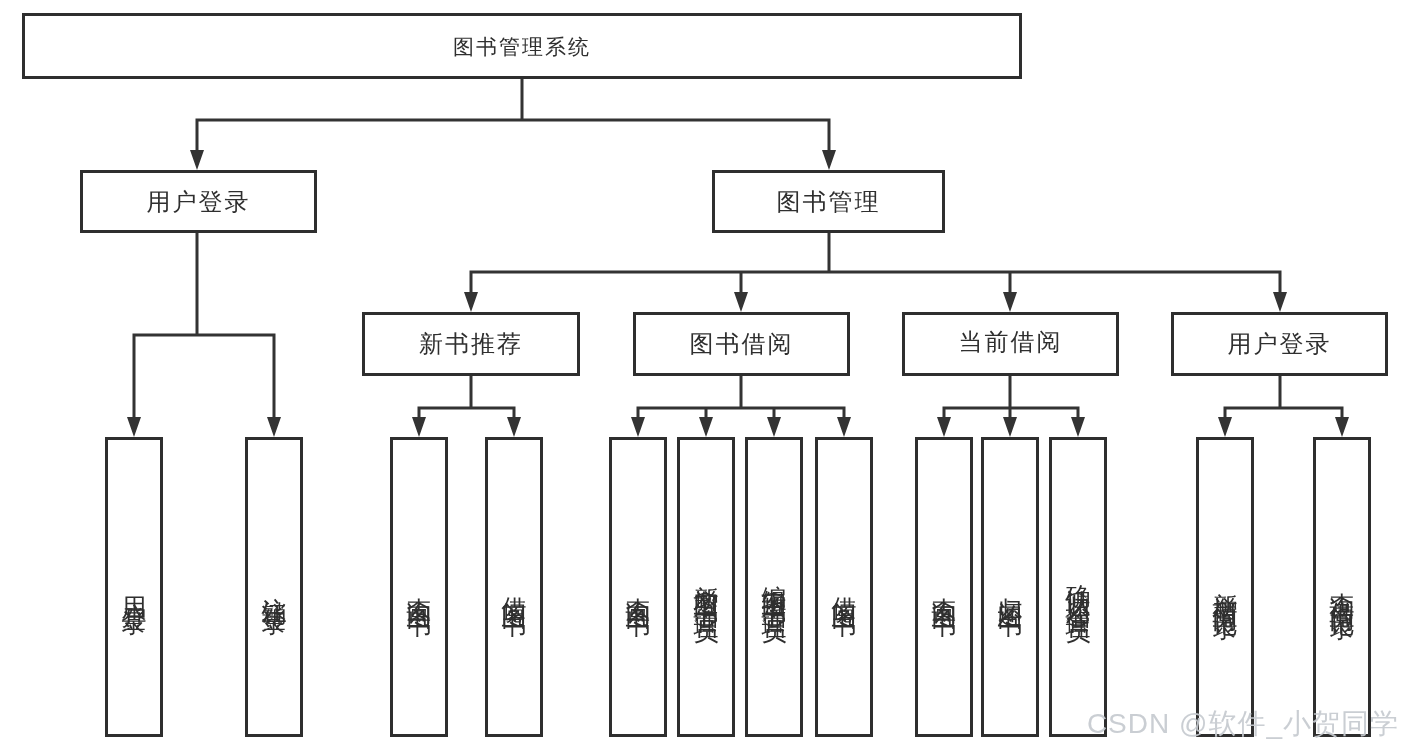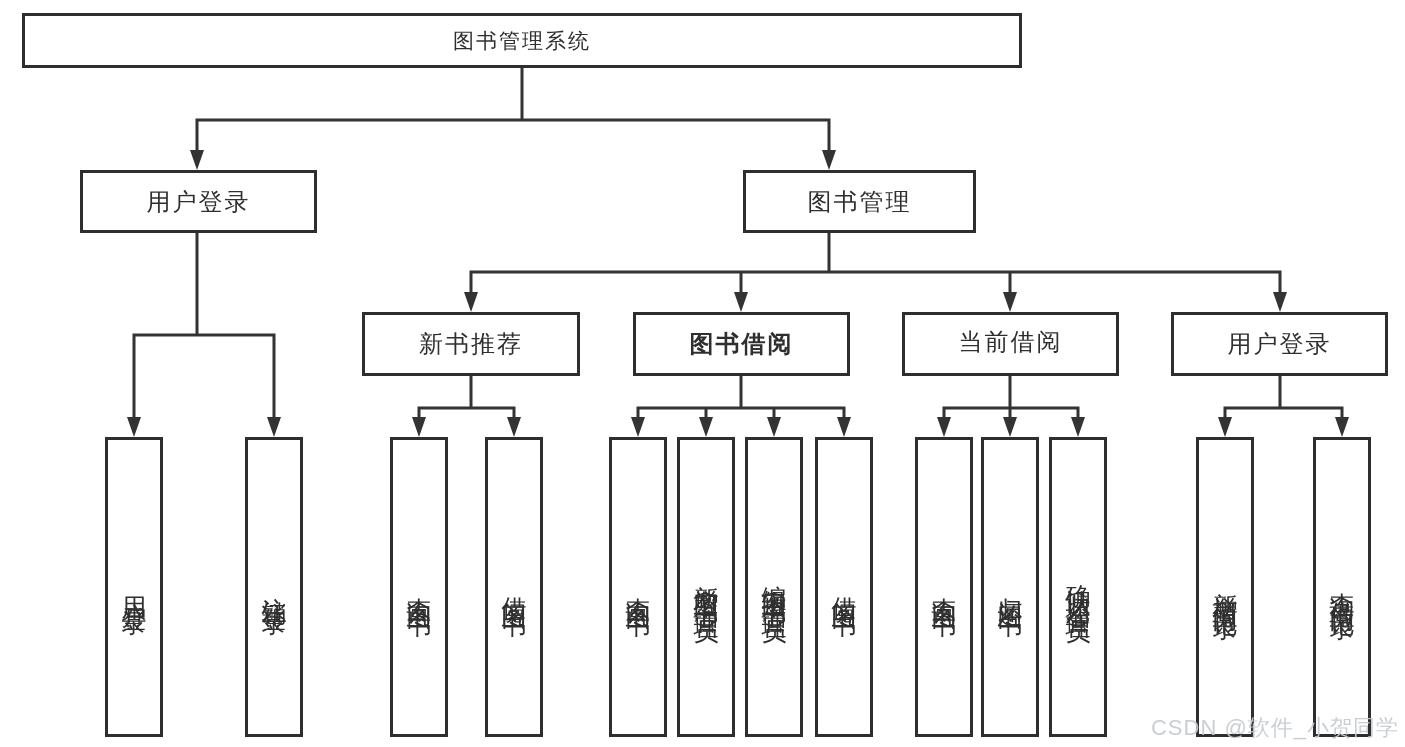--- a/index.html
+++ b/index.html
@@ -15,45 +15,45 @@
     position:absolute;
     box-sizing:border-box;
     background:#ffffff;
     border:3px solid #2e2e2e;
     color:#2f2f2f;
     display:flex;align-items:center;justify-content:center;
     z-index:1;
     text-align:center;
   }
   .hbox{font-size:24px;letter-spacing:2px;line-height:1;}
-  .n-root{left:22px;top:13px;width:1000px;height:55px;font-size:21px;}
+  .n-root{left:22px;top:13px;width:1000px;height:66px;font-size:21px;}
   .n-l2a{left:80px;top:170px;width:237px;height:63px;}
-  .n-l2b{left:712px;top:170px;width:233px;height:63px;margin-left:31px;}
+  .n-l2b{left:712px;top:170px;width:233px;height:63px;}
   .n-l3a{left:362px;top:312px;width:218px;height:64px;}
-  .n-l3b{left:633px;top:312px;width:217px;height:64px;font-weight:bold;}
+  .n-l3b{left:633px;top:312px;width:217px;height:64px;}
   .n-l3c{left:902px;top:312px;width:217px;height:64px;font-family:Liberation Mono, monospace;}
   .n-l3d{left:1171px;top:312px;width:217px;height:64px;}
   .leaf{
     top:437px;width:58px;height:300px;
     writing-mode:vertical-rl;
     text-orientation:mixed;
     font-size:25px;
     letter-spacing:5px;
     line-height:1;
   }
   .x-a1{left:105px;} .x-a2{left:245px;}
   .x-b1{left:390px;} .x-b2{left:485px;}
   .x-c1{left:609px;} .x-c2{left:677px;} .x-c3{left:745px;} .x-c4{left:815px;}
   .x-d1{left:915px;} .x-d2{left:981px;} .x-d3{left:1049px;}
   .x-e1{left:1196px;} .x-e2{left:1313px;}
   .watermark{
     position:absolute;
     right:6px;bottom:4px;
     z-index:3;
-    font-size:22px;
+    font-size:28px;
     color:rgba(198,202,207,0.92);
     letter-spacing:1px;
     pointer-events:none;
     white-space:nowrap;
   }
 </style>
 </head>
 <body>
 
 <div id="canvas">

